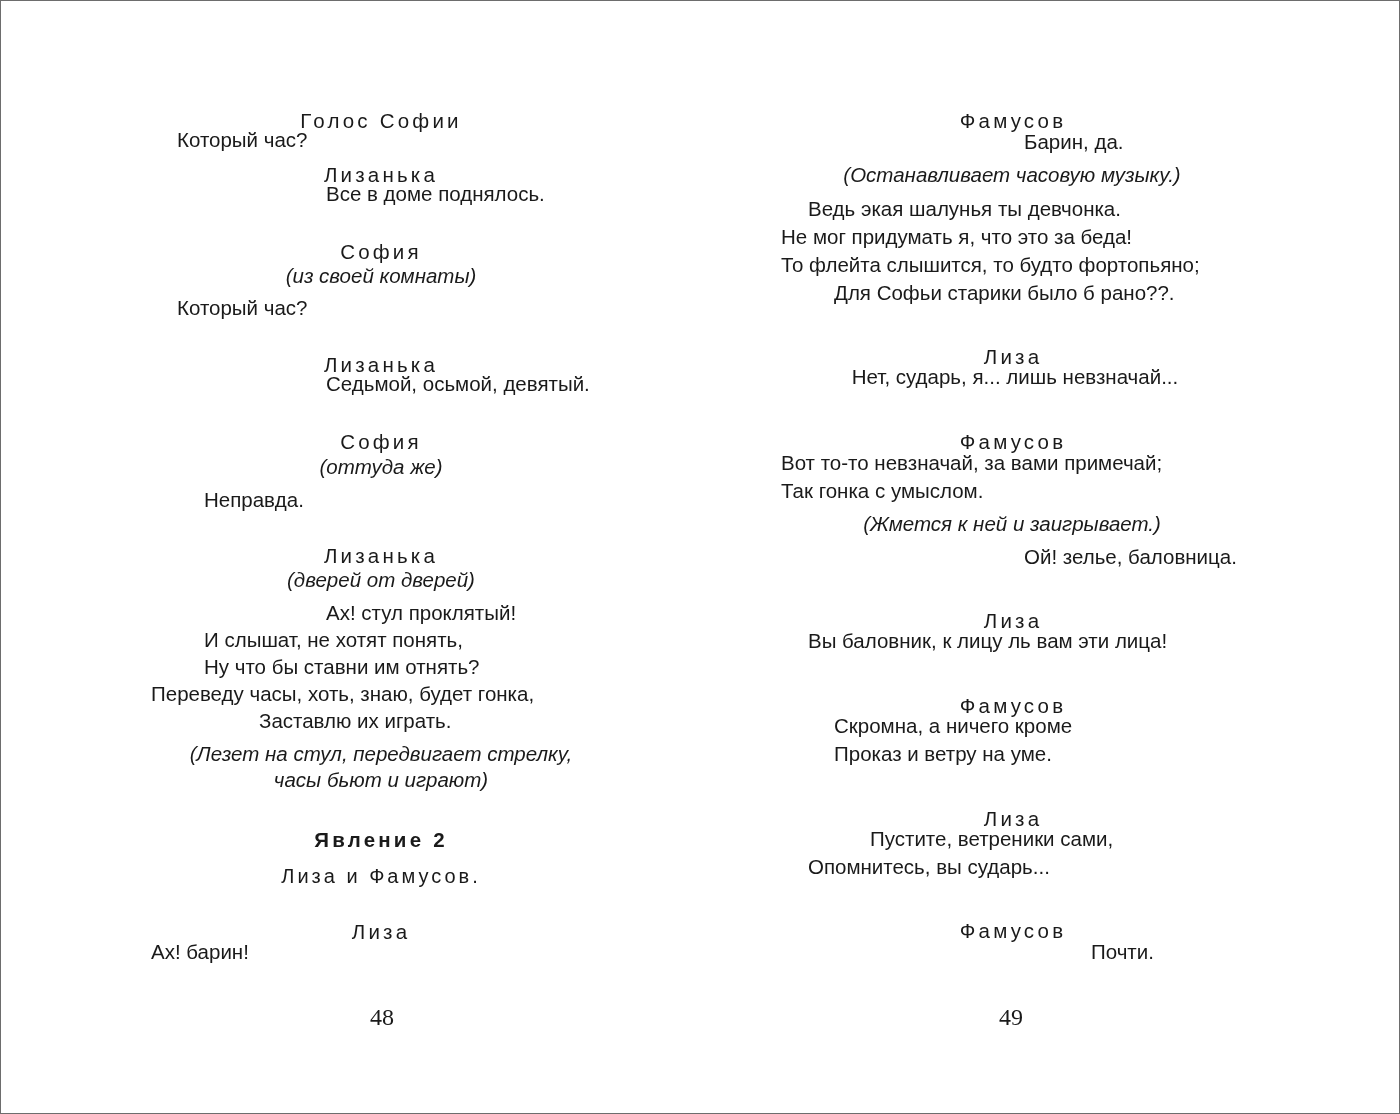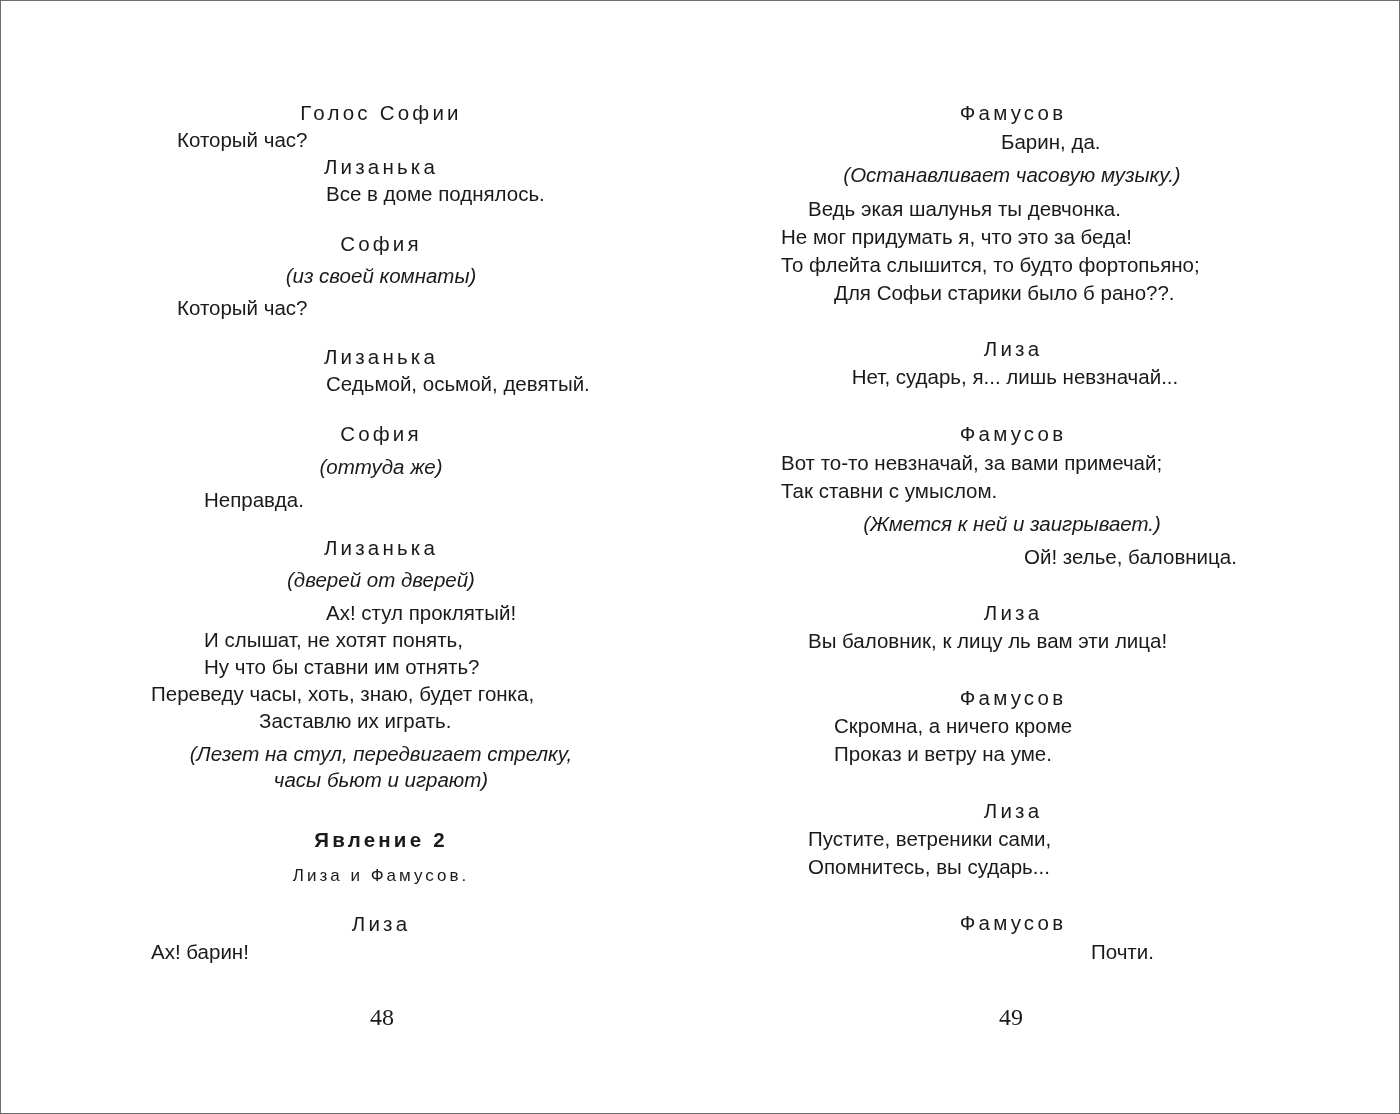--- a/index.html
+++ b/index.html
@@ -1,24 +1,24 @@
 <!DOCTYPE html>
 <html><head>
 <meta charset="utf-8">
 <style>
   html, body { margin: 0; padding: 0; background: #ffffff; }
   body { width: 1400px; height: 1114px; position: relative; overflow: hidden; }
   .frame { position: absolute; left: 0; top: 0; width: 1398px; height: 1112px; border: 1px solid #6d6d6d; background: #fff; }
   .page { position: absolute; top: 0; height: 1114px; }
   .line { position: absolute; white-space: nowrap; color: #1a1a1a;
           font-family: "Liberation Sans", sans-serif; font-size: 20.5px; line-height: 24px; }
-  .spk { letter-spacing: 3.2px; }
+  .spk { letter-spacing: 3.2px; margin-top: 8px; }
   .stage { font-style: italic; }
   .scene { font-weight: bold; letter-spacing: 3.2px; }
-  .cast { letter-spacing: 3px; font-size: 17px; }
+  .cast { letter-spacing: 3px; font-size: 20px; }
   .c { transform: translateX(-50%); }
   .pnum { position: absolute; font-family: "Liberation Serif", serif; font-size: 24px; color: #1a1a1a; transform: translateX(-50%); }
 </style>
 </head>
 <body>
 
 <div class="frame"></div>
 
 <div class="page">
   <div class="line spk c" style="left:381px;top:101px">Голос Софии</div>
@@ -44,37 +44,37 @@
   <div class="line stage c" style="left:381px;top:768px">часы бьют и играют)</div>
   <div class="line scene c" style="left:381px;top:828px">Явление 2</div>
   <div class="line cast c" style="left:381px;top:864px">Лиза и Фамусов.</div>
   <div class="line spk c" style="left:381px;top:912px">Лиза</div>
   <div class="line" style="left:151px;top:940px">Ах! барин!</div>
   <div class="pnum" style="left:382px;top:1004px">48</div>
 </div>
 
 <div class="page">
   <div class="line spk c" style="left:1013px;top:101px">Фамусов</div>
-  <div class="line" style="left:1001px;top:130px">Барин, да.</div>
+  <div class="line" style="left:1024px;top:130px">Барин, да.</div>
   <div class="line stage c" style="left:1012px;top:163px">(Останавливает часовую музыку.)</div>
   <div class="line" style="left:808px;top:197px">Ведь экая шалунья ты девчонка.</div>
   <div class="line" style="left:781px;top:225px">Не мог придумать я, что это за беда!</div>
   <div class="line" style="left:781px;top:253px">То флейта слышится, то будто фортопьяно;</div>
   <div class="line" style="left:834px;top:281px">Для Софьи старики было б рано??.</div>
   <div class="line spk c" style="left:1013px;top:337px">Лиза</div>
   <div class="line c" style="left:1015px;top:365px">Нет, сударь, я... лишь невзначай...</div>
   <div class="line spk c" style="left:1013px;top:422px">Фамусов</div>
   <div class="line" style="left:781px;top:451px">Вот то-то невзначай, за вами примечай;</div>
-  <div class="line" style="left:781px;top:479px">Так ставни с умыслом.</div>
+  <div class="line" style="left:781px;top:479px">Так гонка с умыслом.</div>
   <div class="line stage c" style="left:1012px;top:512px">(Жмется к ней и заигрывает.)</div>
   <div class="line" style="left:1024px;top:545px">Ой! зелье, баловница.</div>
   <div class="line spk c" style="left:1013px;top:601px">Лиза</div>
   <div class="line" style="left:808px;top:629px">Вы баловник, к лицу ль вам эти лица!</div>
   <div class="line spk c" style="left:1013px;top:686px">Фамусов</div>
   <div class="line" style="left:834px;top:714px">Скромна, а ничего кроме</div>
   <div class="line" style="left:834px;top:742px">Проказ и ветру на уме.</div>
   <div class="line spk c" style="left:1013px;top:799px">Лиза</div>
-  <div class="line" style="left:808px;top:827px">Пустите, ветреники сами,</div>
+  <div class="line" style="left:870px;top:827px">Пустите, ветреники сами,</div>
   <div class="line" style="left:808px;top:855px">Опомнитесь, вы сударь...</div>
   <div class="line spk c" style="left:1013px;top:911px">Фамусов</div>
   <div class="line" style="left:1091px;top:940px">Почти.</div>
   <div class="pnum" style="left:1011px;top:1004px">49</div>
 </div>
 
 </body></html>

